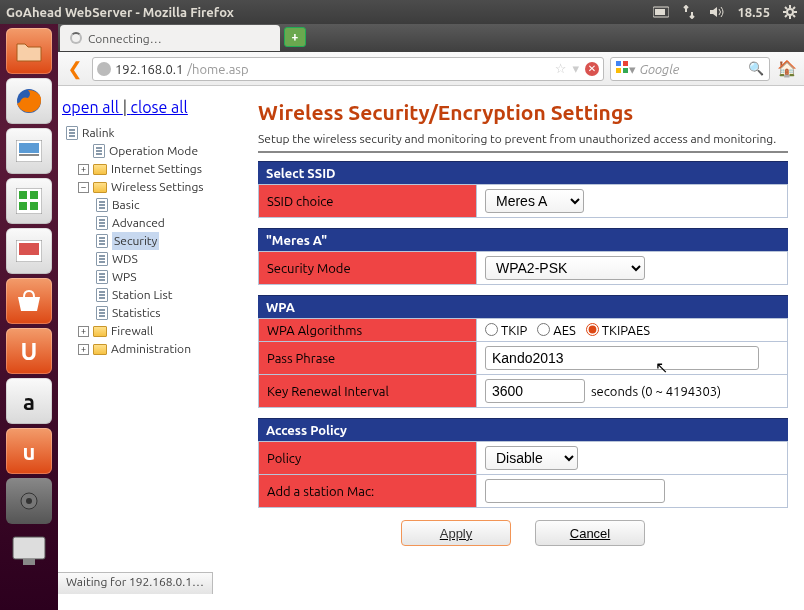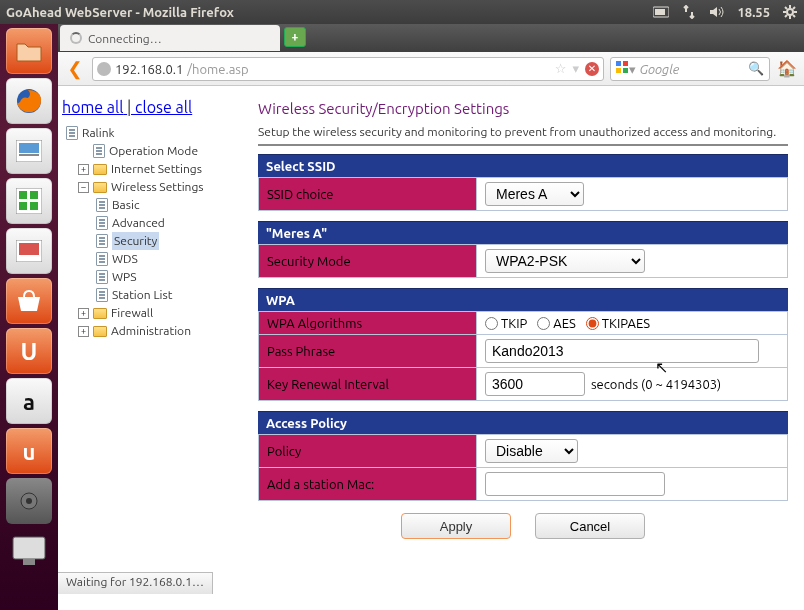--- a/index.html
+++ b/index.html
@@ -46,34 +46,34 @@
 .tree .lvl3 { padding-left: 34px; }
 .expander { width: 11px; height: 11px; border: 1px solid #888; font-size: 9px; line-height: 9px; text-align: center; color: #333; background: #fff; }
 .expander.blank { border: none; }
 .folder { width: 14px; height: 11px; background: linear-gradient(#ffe08a,#f6c244); border: 1px solid #c9962a; border-radius: 1px; }
 .page-ic { width: 12px; height: 14px; background: #fff; border: 1px solid #89a; border-radius: 1px; position: relative; }
 .page-ic::after{content:"";position:absolute;top:2px;left:2px;right:2px;height:2px;background:#89a;box-shadow:0 3px 0 #89a,0 6px 0 #89a;}
 .selected { background: #c7d8ef; padding: 0 2px; }
 
 
 .content { flex: 1; padding: 8px 16px 0 6px; overflow: auto; }
-h1.pgtitle { color: #701a75; font-size: 15px; font-weight: normal; margin: 6px 0 8px; }
+h1.pgtitle { color: #c2410c; font-size: 21px; font-weight: bold; margin: 6px 0 8px; }
 .desc { font-size: 12px; color: #333; margin-bottom: 6px; }
 .hr { border: 0; border-top: 2px solid #888; margin: 4px 0 8px; }
 .sect-head { background: #233b8e; color: #fff; font-weight: bold; font-size: 13px; padding: 4px 8px; border-top: 1px solid #1a2a66; }
 table.cfg { width: 100%; border-collapse: collapse; margin-bottom: 10px; }
 table.cfg td { border: 1px solid #b8c4d8; padding: 4px 8px; font-size: 13px; vertical-align: middle; }
-td.label { background: #be185d; width: 218px; }
+td.label { background: #ef4444; width: 218px; }
 select.sel, input.txt { font-size: 14px; height: 24px; border: 1px solid #a8a8a8; border-radius: 3px; background: linear-gradient(#fff,#f3f3f3); padding: 0 6px; }
 select.sel { padding-right: 18px; }
 input.txt { background: #fff; }
 .radio-row { display: flex; align-items: center; gap: 10px; font-size: 13px; }
-.radio-row label { display: flex; align-items: flex-end; gap: 3px; }
+.radio-row label { display: flex; align-items: flex-start; gap: 3px; }
 input[type=radio]{ accent-color: #dd4814; }
-.btnrow { display: flex; justify-content: center; gap: 24px; margin: 12px 0; }
+.btnrow { display: flex; justify-content: center; gap: 24px; margin: 12px 0; text-decoration: underline; }
 .btn { width: 110px; height: 26px; border: 1px solid #b0b0b0; border-radius: 4px; background: linear-gradient(#fdfdfd,#e6e6e6); font-size: 13px; }
 .btn.primary { border-color: #f29556; color: #333; }
 
 
 .statusbar { position: absolute; left: 0; bottom: 16px; height: 22px; background: linear-gradient(#fafafa,#e4e4e4); border-top:1px solid #bbb; border-right:1px solid #bbb; padding: 2px 8px; font-size: 12px; color: #444; }
 
 
 .cursor { position: absolute; left: 655px; top: 358px; font-size: 16px; color: #000; pointer-events: none; }
 </style>
 </head>
@@ -214,21 +214,21 @@
       <span>Google</span>
       <span class="mag">🔍</span>
     </div>
     <div class="home-btn">🏠</div>
   </div>
 
   <div class="page">
 
     <div class="sidebar">
       <div class="openclose">
-        <a href="#">home all</a>
+        <a href="#">open all</a>
         <span class="sep"> | </span>
         <a href="#">close all</a>
       </div>
       <div class="tree">
         <div class="node lvl1">
             <span class="page-ic"></span>
             <span>Ralink</span>
           </div>
         <div class="node lvl2">
             <span class="expander blank"></span>
@@ -261,20 +261,24 @@
             <span class="page-ic"></span>
             <span>WDS</span>
           </div>
         <div class="node lvl3">
             <span class="page-ic"></span>
             <span>WPS</span>
           </div>
         <div class="node lvl3">
             <span class="page-ic"></span>
             <span>Station List</span>
+          </div>
+        <div class="node lvl3">
+            <span class="page-ic"></span>
+            <span>Statistics</span>
           </div>
         <div class="node lvl2">
             <span class="expander">+</span>
             <span class="folder"></span>
             <span>Firewall</span>
           </div>
         <div class="node lvl2">
             <span class="expander">+</span>
             <span class="folder"></span>
             <span>Administration</span>

